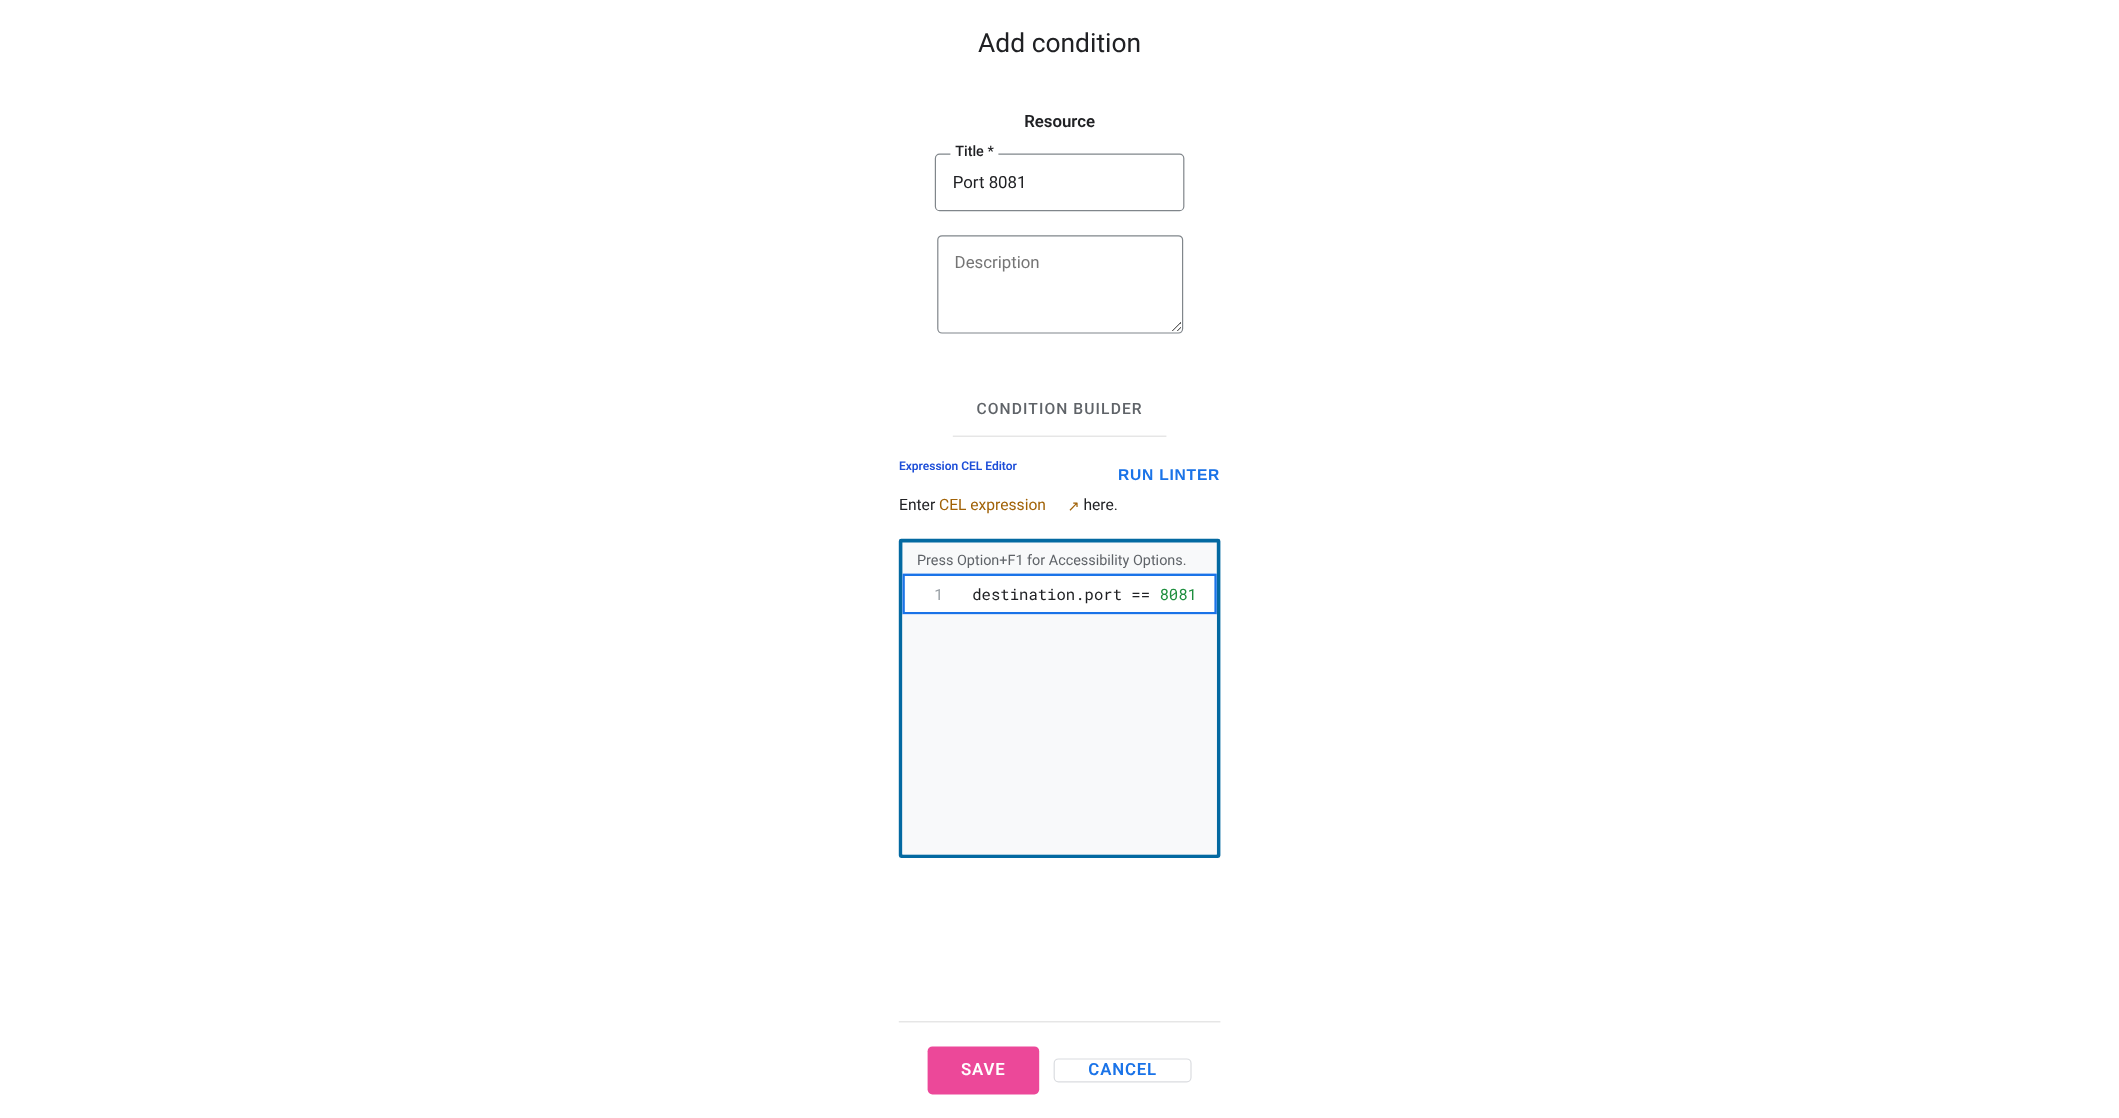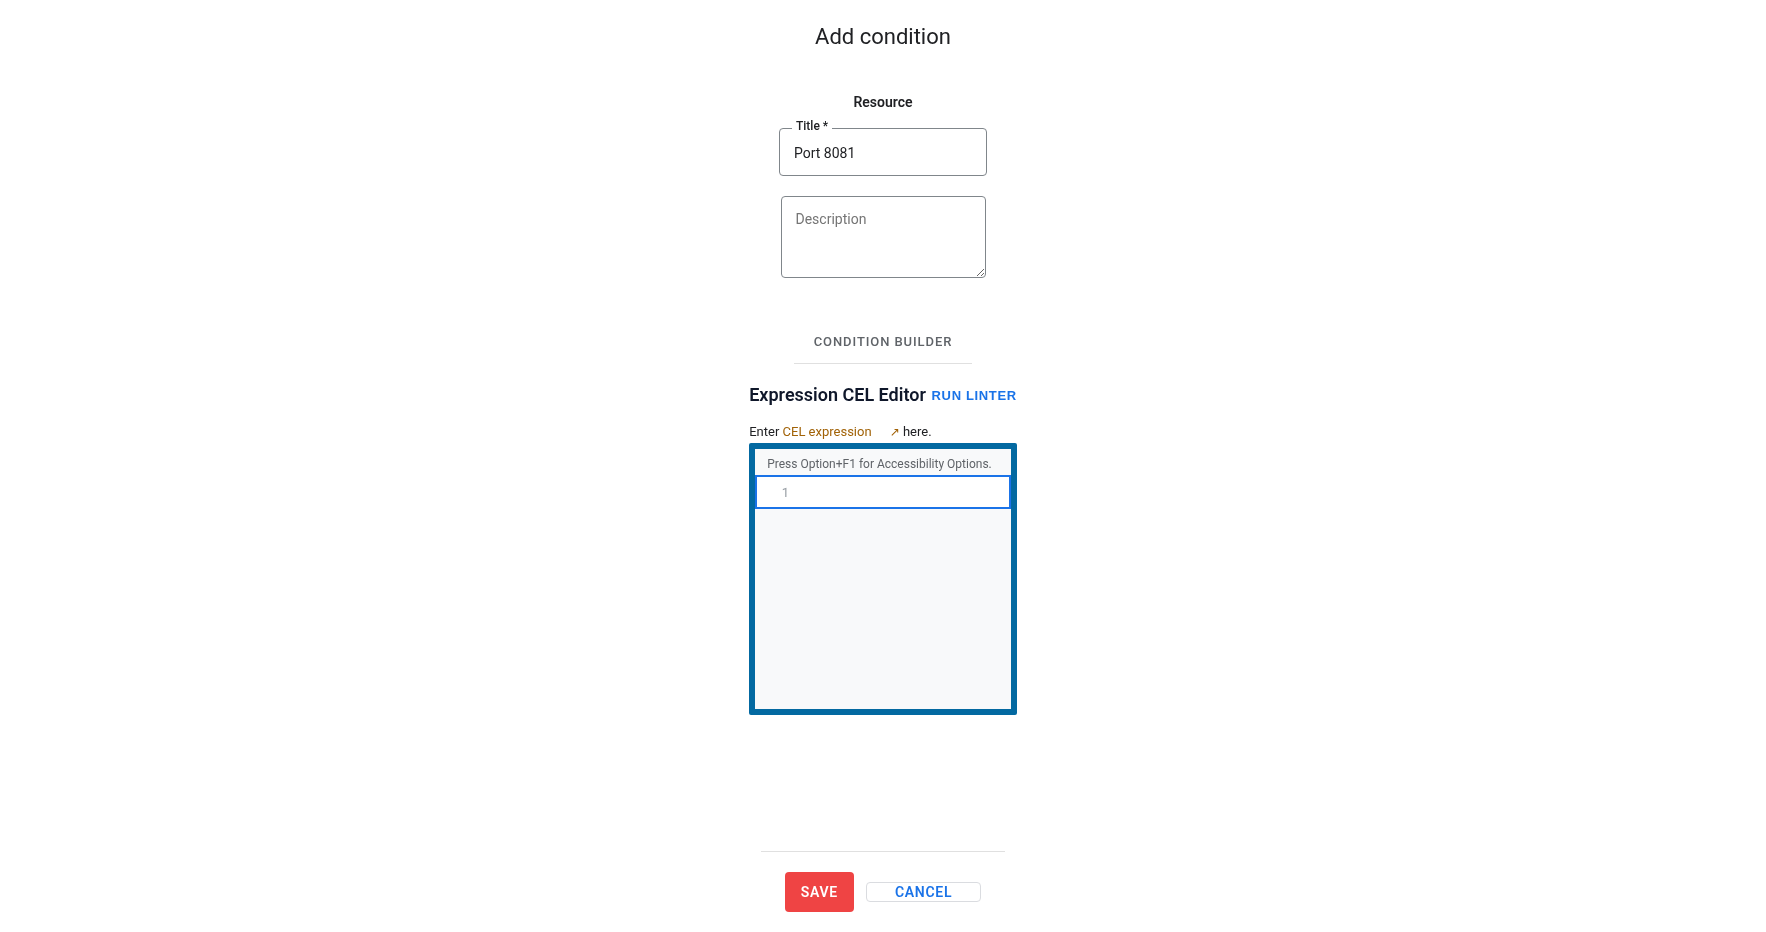--- a/index.html
+++ b/index.html
@@ -111,23 +111,23 @@
     .expression-section {
       margin-top: 20px;
     }
     .expression-header-row {
       display: flex;
       justify-content: space-between;
       align-items: flex-start;
       margin-bottom: 4px;
     }
     .expression-title {
-      font-size: 18px;
-      font-weight: 600;
-      color: #0f172a;
+      font-size: 10px;
+      font-weight: 600;
+      color: #1d4ed8;
     }
     .expression-subtitle {
       font-size: 13px;
       color: #202124;
       margin-top: 19px;
     }
     .cel-link {
       color: #a16207;
       text-decoration: none;
       display: inline-flex;
@@ -143,23 +143,23 @@
       color: #1a73e8;
       letter-spacing: 0.05em;
       text-transform: uppercase;
       background: none;
       border: none;
       cursor: pointer;
       padding: 4px 0;
       text-align: right;
     }
     .code-editor-area {
-      margin-top: 4px;
+      margin-top: 20px;
       background: #f8f9fa;
-      border: 6px solid #0369a1;
+      border: 3px solid #0369a1;
       border-radius: 2px;
     }
     .accessibility-hint {
       font-size: 12px;
       color: #5f6368;
       padding: 8px 12px 4px 12px;
     }
     .code-line {
       display: flex;
       align-items: center;
@@ -196,25 +196,25 @@
       display: flex;
       gap: 12px;
       align-items: center;
       border-top: 1px solid #e0e0e0;
       margin-left: -24px;
       margin-right: -24px;
       padding-left: 24px;
       padding-right: 24px;
     }
     .save-btn {
-      background: #ef4444;
+      background: #ec4899;
       color: #fff;
       border: none;
       border-radius: 4px;
-      padding: 12px 16px;
+      padding: 12px 28px;
       font-size: 14px;
       font-weight: 600;
       letter-spacing: 0.05em;
       text-transform: uppercase;
       cursor: pointer;
       font-family: inherit;
     }
     .cancel-btn {
       background: #fff;
       color: #1a73e8;
@@ -270,20 +270,23 @@
             </a><span> here.</span>
         </div>
       </div>
       <button class="run-linter-btn">RUN LINTER</button>
     </div>
 
     <div class="code-editor-area">
       <div class="accessibility-hint">Press Option+F1 for Accessibility Options.</div>
       <div class="code-line">
         <span class="line-number">1</span>
+        <span class="code-content">
+          <span>destination.port == </span><span class="code-number">8081</span>
+        </span>
       </div>
       <div class="code-editor-empty"></div>
     </div>
   </div>
 
   <div class="footer">
     <button class="save-btn">SAVE</button>
     <button class="cancel-btn">CANCEL</button>
   </div>
 </div>

